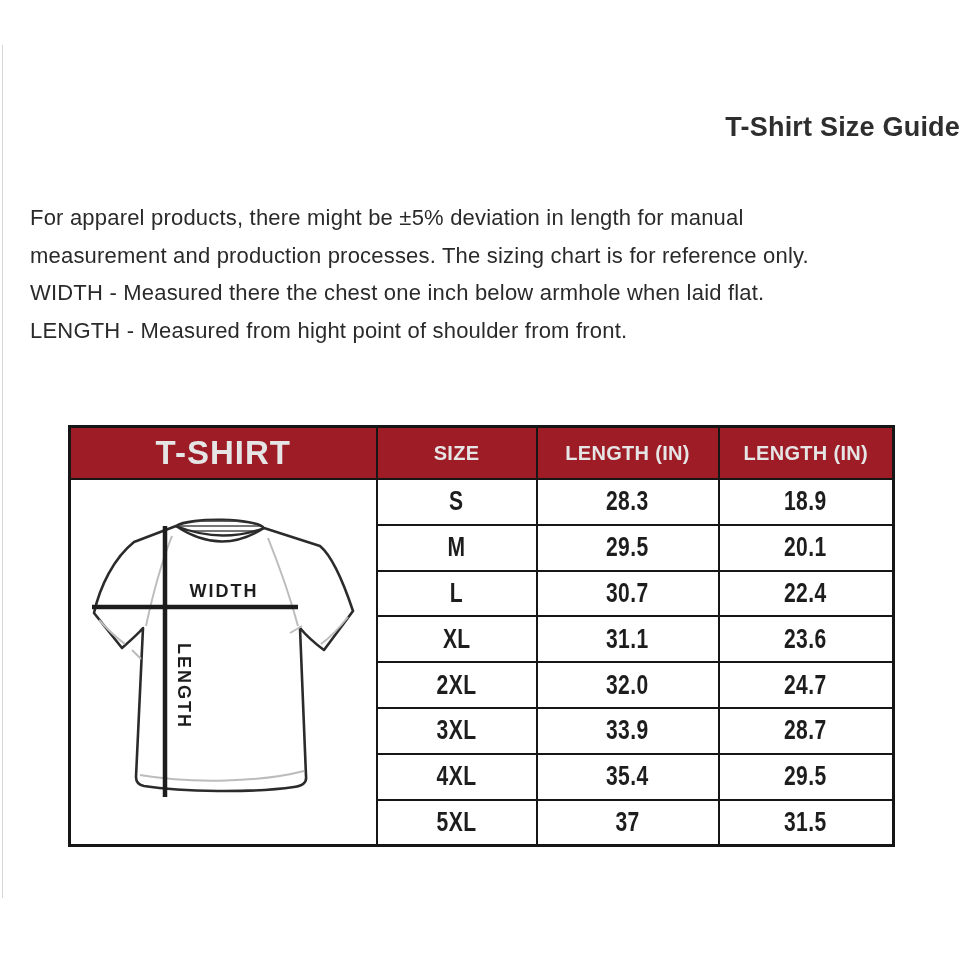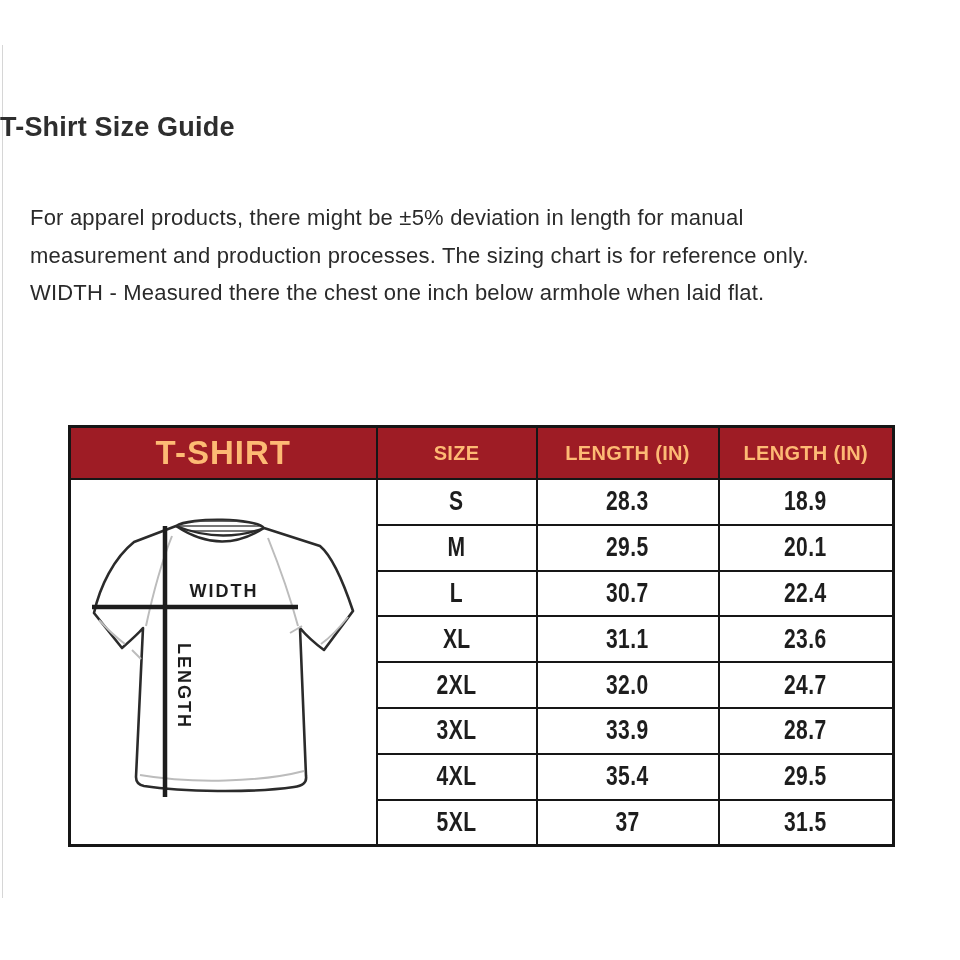--- a/index.html
+++ b/index.html
@@ -6,40 +6,40 @@
   body{
     width:960px;height:960px;background:#ffffff;position:relative;
     font-family:"Liberation Sans",sans-serif;color:#2b2b2b;overflow:hidden;
   }
   .edge-line{
     position:absolute;left:2px;top:45px;width:1px;height:853px;
     background:#d6d6d6;
   }
   .page-title{
     position:absolute;top:112px;left:0;width:960px;margin:0;
-    text-align:left;font-size:27px;font-weight:bold;color:#2e2e2e;
+    text-align:right;font-size:27px;font-weight:bold;color:#2e2e2e;
     letter-spacing:.2px;
   }
   .notes{
     position:absolute;left:30px;top:199px;width:856px;
     font-size:22px;line-height:37.5px;color:#2a2a2a;letter-spacing:.2px;
   }
   .notes p{margin:0;}
   
   table.size-table{
     position:absolute;left:68px;top:425px;width:824px;
     border-collapse:collapse;table-layout:fixed;
     border:3px solid #161616;
   }
   .size-table th,.size-table td{
     border:2px solid #161616;padding:0;text-align:center;vertical-align:middle;
     background:#ffffff;
   }
   .size-table thead th{
-    background:#9E1C25;color:#fdba74;height:50px;
+    background:#9E1C25;color:#e5e5e5;height:50px;
   }
   th.product-cell{font-size:33px;font-weight:bold;letter-spacing:1px;}
   th.col-head{font-size:20px;font-weight:bold;letter-spacing:.3px;}
   .size-table tbody tr{height:44px;}
   .cond{
     display:inline-block;font-weight:bold;font-size:27px;color:#1d1d1d;
     transform:scaleX(0.78);letter-spacing:.5px;white-space:nowrap;
   }
   td.illus-cell{padding:0;}
   .illus-wrap{width:100%;height:100%;display:flex;align-items:center;justify-content:center;}
@@ -48,20 +48,21 @@
 </head>
 <body>
 
 <div class="edge-line"></div>
 
 <h1 class="page-title">T-Shirt Size Guide</h1>
 
 <div class="notes">
   <p>For apparel products, there might be ±5% deviation in length for manual measurement and production processes. The sizing chart is for reference only.</p>
   <p>WIDTH - Measured there the chest one inch below armhole when laid flat.</p>
+  <p>LENGTH - Measured from hight point of shoulder from front.</p>
 </div>
 
 <table class="size-table">
   <colgroup>
     <col style="width:307px">
       <col style="width:160px">
       <col style="width:182px">
       <col style="width:175px">
   </colgroup>
   <thead>

